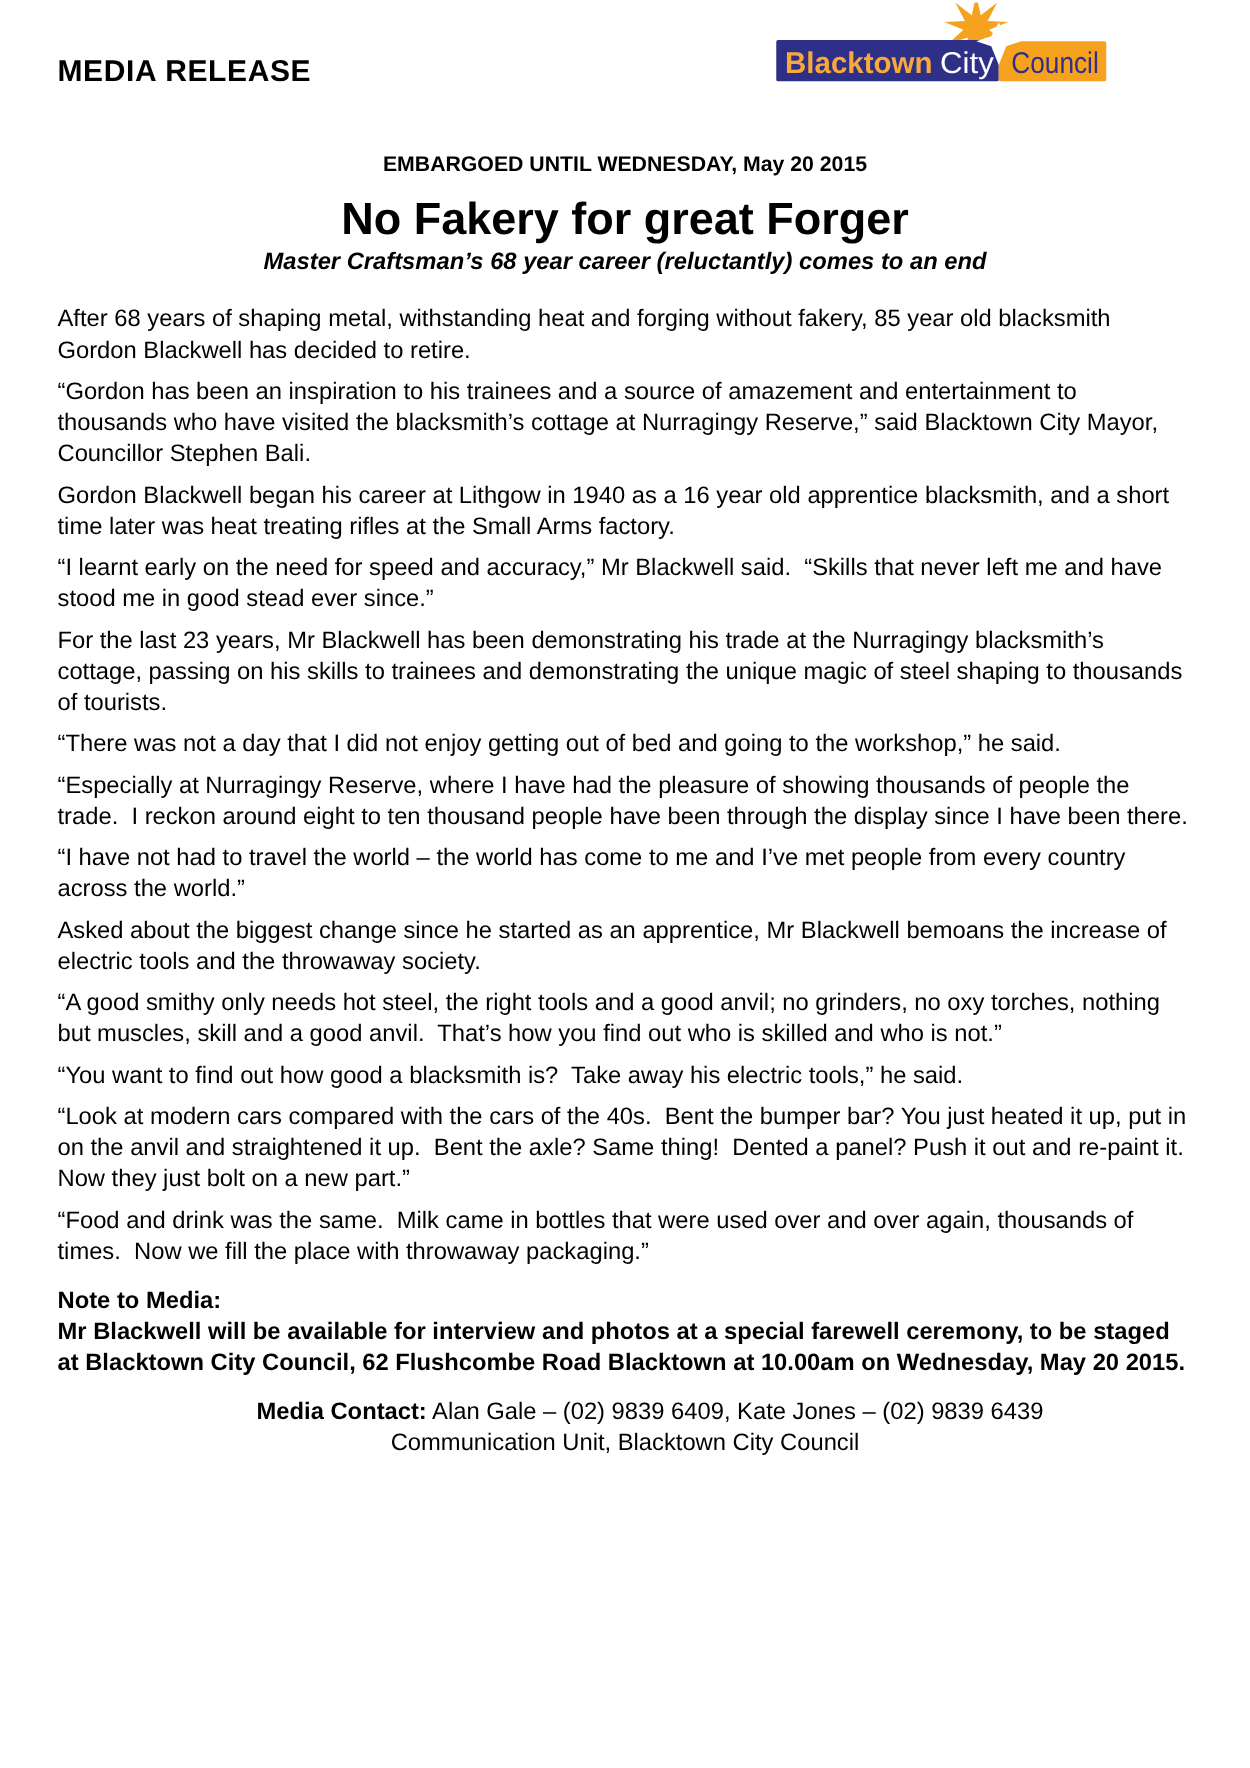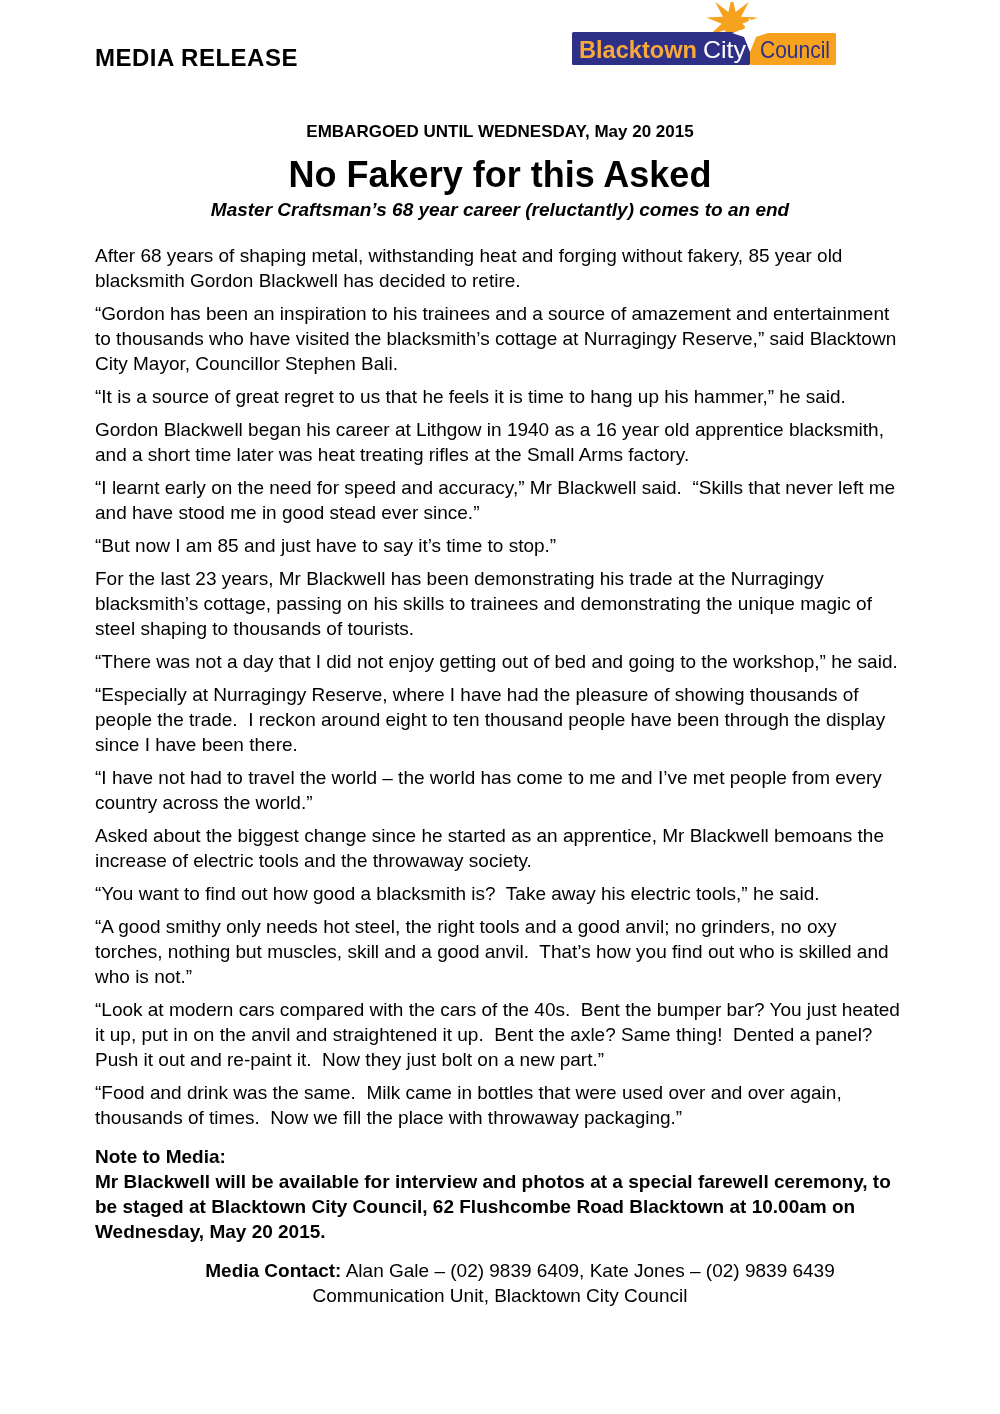--- a/index.html
+++ b/index.html
@@ -6,21 +6,21 @@
   html, body { background: #ffffff; }
   body {
     width: 1000px; height: 1414px;
     font-family: "Liberation Sans", sans-serif;
     color: #000000;
     overflow: hidden;
   }
   .page {
     position: relative;
     width: 1000px; height: 1414px;
-    padding: 0 95px;
+    padding: 0 46px;
     background: #ffffff;
   }
   .header-row { position: relative; height: 102px; }
   .kicker {
     position: absolute; left: 0; top: 44px;
     font-size: 24px; font-weight: bold; letter-spacing: 0.5px;
   }
   .logo { position: absolute; right: 63px; top: 2px; width: 280px; height: 64px; }
   .embargo {
     text-align: center; font-weight: bold; font-size: 17px;
@@ -67,37 +67,35 @@
 
       <polygon fill="#ffffff" points="188,16 194,27 206,31 194,35 188,50 182,35 170,31 182,27"></polygon>
       <text x="17" y="56" font-size="24" font-weight="bold" fill="#f9a93a" textLength="118" lengthAdjust="spacingAndGlyphs" font-family="Liberation Sans, sans-serif">Blacktown</text>
       <text x="141" y="56" font-size="24" fill="#ffffff" textLength="43" lengthAdjust="spacingAndGlyphs" font-family="Liberation Sans, sans-serif">City</text>
       <text x="198" y="56" font-size="24" fill="#2e3087" textLength="70" lengthAdjust="spacingAndGlyphs" font-family="Liberation Sans, sans-serif">Council</text>
     </svg>
   </div>
 
   <div class="embargo">EMBARGOED UNTIL WEDNESDAY, May 20 2015</div>
 
-  <h1 class="title">No Fakery for this Asked</h1>
+  <h1 class="title">No Fakery for great Forger</h1>
   <h2 class="subtitle">Master Craftsman’s 68 year career (reluctantly) comes to an end</h2>
 
   <div class="body-text">
       <p>After 68 years of shaping metal, withstanding heat and forging without fakery, 85 year old blacksmith Gordon Blackwell has decided to retire.</p>
       <p>“Gordon has been an inspiration to his trainees and a source of amazement and entertainment to thousands who have visited the blacksmith’s cottage at Nurragingy Reserve,” said Blacktown City Mayor, Councillor Stephen Bali.</p>
-      <p>“It is a source of great regret to us that he feels it is time to hang up his hammer,” he said.</p>
       <p>Gordon Blackwell began his career at Lithgow in 1940 as a 16 year old apprentice blacksmith, and a short time later was heat treating rifles at the Small Arms factory.</p>
       <p>“I learnt early on the need for speed and accuracy,” Mr Blackwell said.  “Skills that never left me and have stood me in good stead ever since.”</p>
-      <p>“But now I am 85 and just have to say it’s time to stop.”</p>
       <p>For the last 23 years, Mr Blackwell has been demonstrating his trade at the Nurragingy blacksmith’s cottage, passing on his skills to trainees and demonstrating the unique magic of steel shaping to thousands of tourists.</p>
       <p>“There was not a day that I did not enjoy getting out of bed and going to the workshop,” he said.</p>
       <p>“Especially at Nurragingy Reserve, where I have had the pleasure of showing thousands of people the trade.  I reckon around eight to ten thousand people have been through the display since I have been there.</p>
       <p>“I have not had to travel the world – the world has come to me and I’ve met people from every country across the world.”</p>
       <p>Asked about the biggest change since he started as an apprentice, Mr Blackwell bemoans the increase of electric tools and the throwaway society.</p>
+      <p>“A good smithy only needs hot steel, the right tools and a good anvil; no grinders, no oxy torches, nothing but muscles, skill and a good anvil.  That’s how you find out who is skilled and who is not.”</p>
       <p>“You want to find out how good a blacksmith is?  Take away his electric tools,” he said.</p>
-      <p>“A good smithy only needs hot steel, the right tools and a good anvil; no grinders, no oxy torches, nothing but muscles, skill and a good anvil.  That’s how you find out who is skilled and who is not.”</p>
       <p>“Look at modern cars compared with the cars of the 40s.  Bent the bumper bar? You just heated it up, put in on the anvil and straightened it up.  Bent the axle? Same thing!  Dented a panel? Push it out and re-paint it.  Now they just bolt on a new part.”</p>
       <p>“Food and drink was the same.  Milk came in bottles that were used over and over again, thousands of times.  Now we fill the place with throwaway packaging.”</p>
     </div>
 
   <div class="note">
     <div class="note-heading">Note to Media:</div>
     <div class="note-text">Mr Blackwell will be available for interview and photos at a special farewell ceremony, to be staged at Blacktown City Council, 62 Flushcombe Road Blacktown at 10.00am on Wednesday, May 20 2015.</div>
   </div>
 
   <div class="footer">

